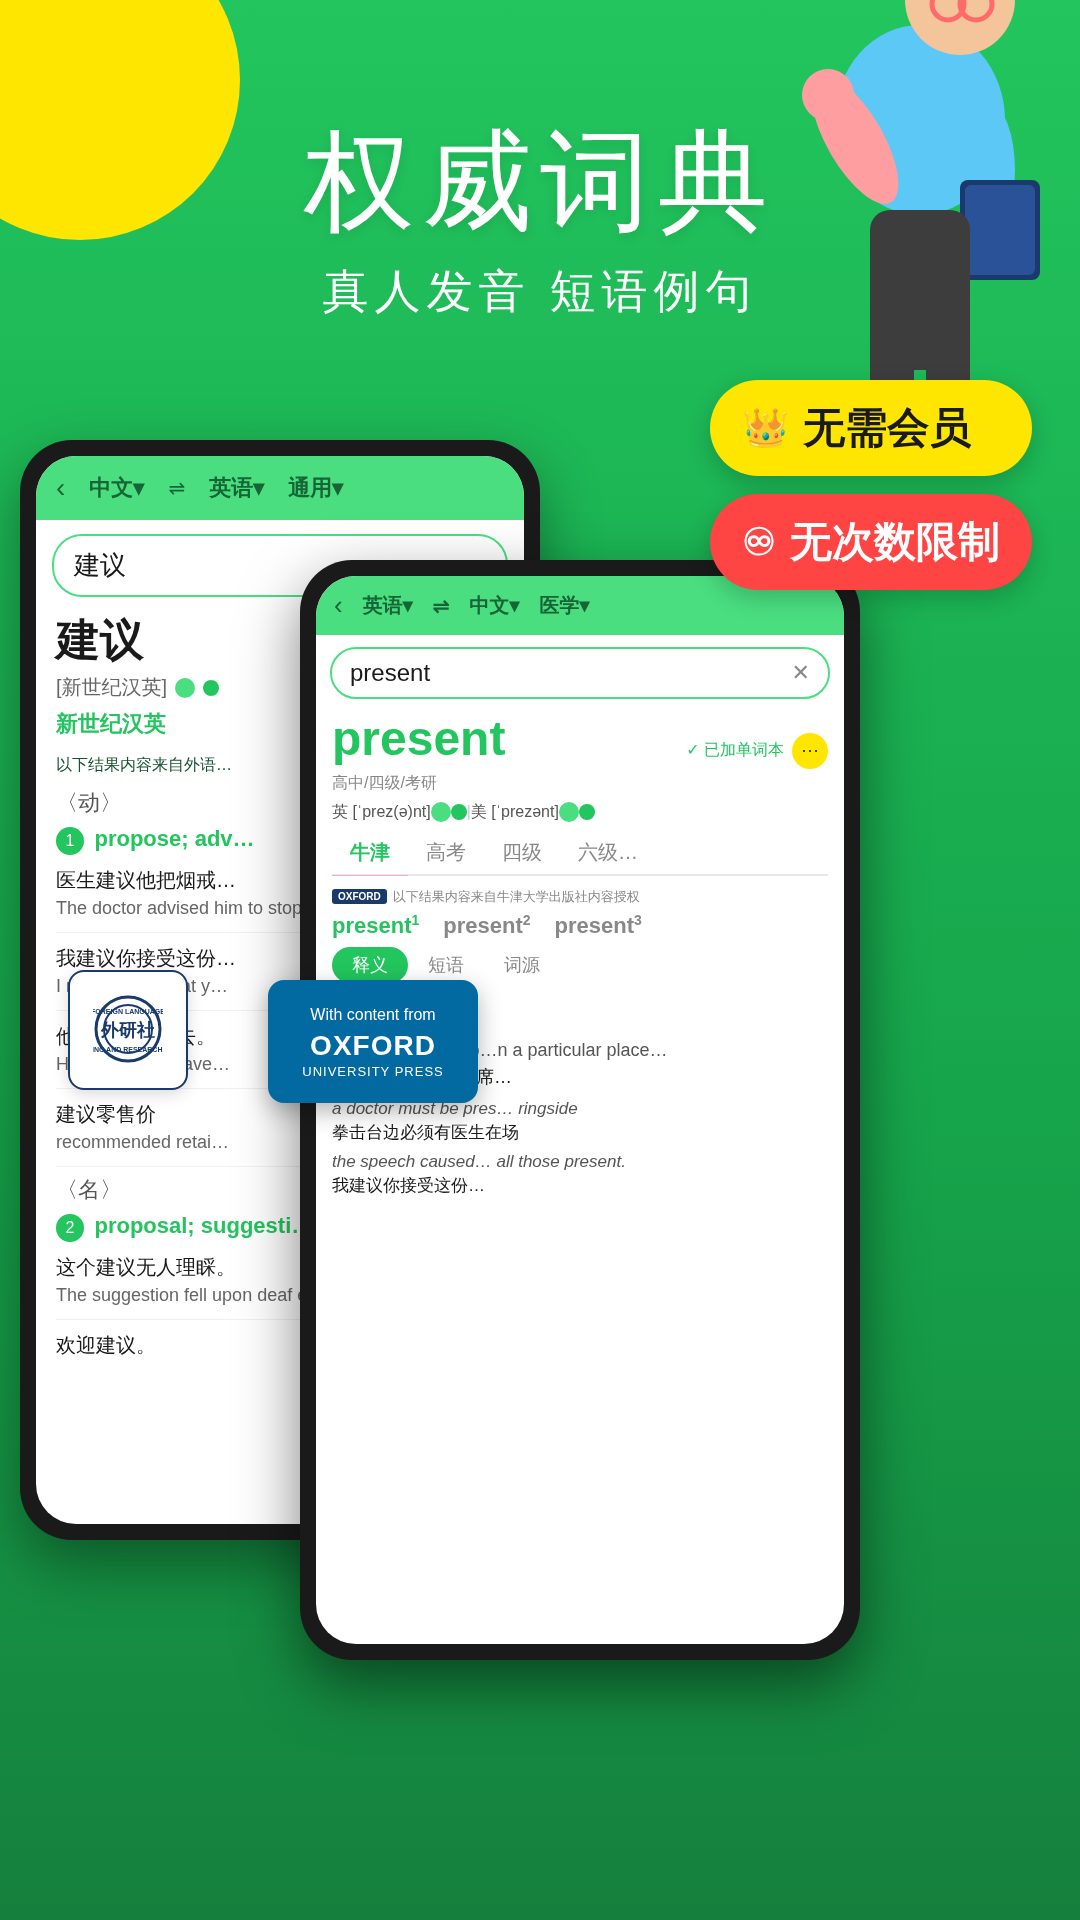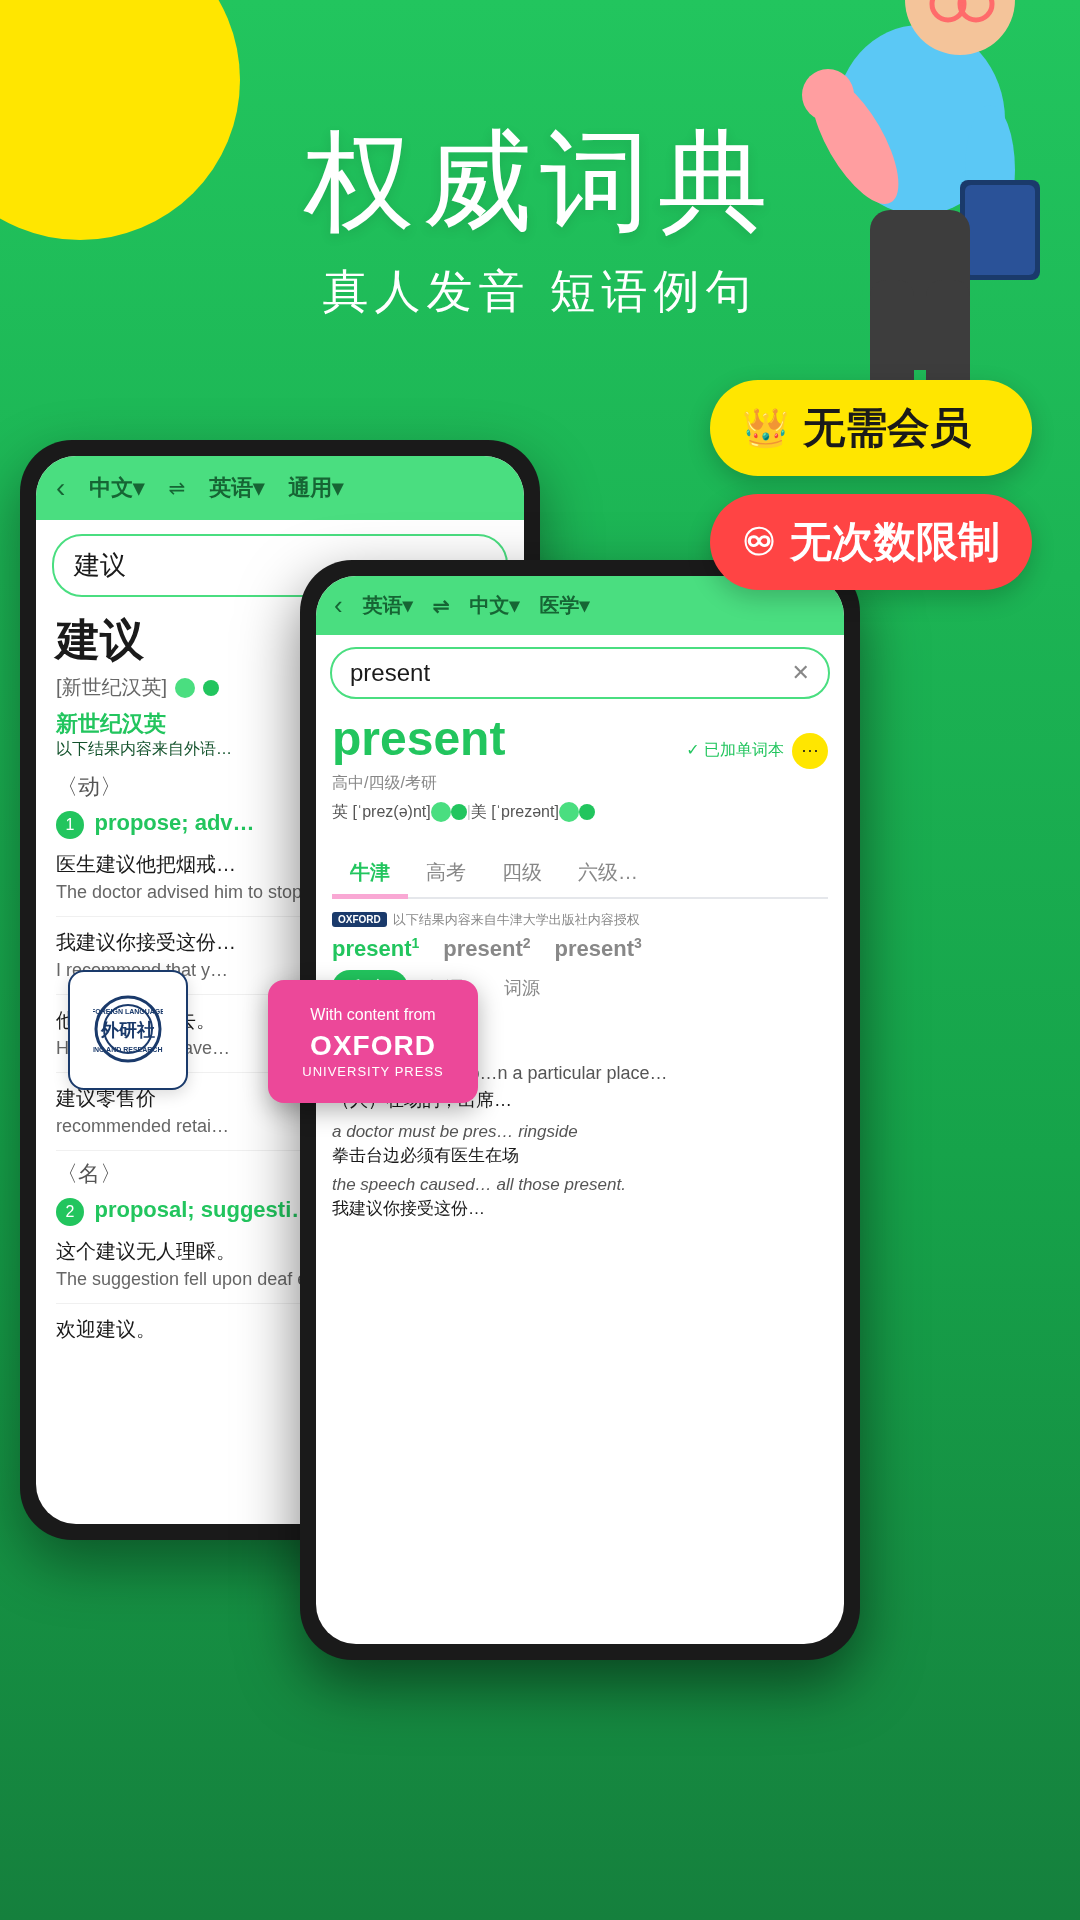--- a/index.html
+++ b/index.html
@@ -141,21 +141,21 @@
       border-radius: 40px;
       overflow: hidden;
     }
 
     
     .oxford-badge {
       position: absolute;
       left: 268px;
       top: 540px;
       z-index: 15;
-      background: #ec4899;
+      background: #0369a1;
       color: white;
       padding: 24px 30px;
       border-radius: 16px;
       text-align: center;
       width: 210px;
       box-shadow: 0 8px 24px rgba(0,0,0,0.3);
     }
 
     .oxford-badge .with-content {
       font-size: 16px;
@@ -260,20 +260,21 @@
       margin-bottom: 8px;
       display: flex;
       align-items: center;
       gap: 8px;
     }
 
     .pb-source {
       font-size: 22px;
       color: #22c55e;
       font-weight: 700;
+      margin-bottom: 16px;
     }
 
     .pb-note {
       font-size: 16px;
       color: #14532d;
       margin-bottom: 12px;
     }
 
     .pb-category {
       font-size: 22px;
@@ -382,21 +383,21 @@
 
     .pf-level {
       font-size: 16px;
       color: #888;
       margin-bottom: 8px;
     }
 
     .pf-pron-row {
       font-size: 16px;
       color: #555;
-      margin-bottom: 28px;
+      margin-bottom: 8px;
       display: flex;
       align-items: center;
       flex-wrap: wrap;
     }
 
     .pf-pron-sep { color: #ccc; }
 
     .pf-tabs {
       display: flex;
       gap: 0;
@@ -406,21 +407,21 @@
 
     .pf-tab {
       padding: 8px 18px;
       font-size: 20px;
       color: #888;
     }
 
     .pf-tab-active {
       color: #22c55e;
       font-weight: 700;
-      border-bottom: 5px solid #f9a8d4;
+      border-bottom: 1px solid #f9a8d4;
       margin-bottom: -2px;
     }
 
     .pf-oxford-small {
       display: flex;
       align-items: center;
       gap: 6px;
       margin-bottom: 6px;
       font-size: 13px;
       color: #888;

